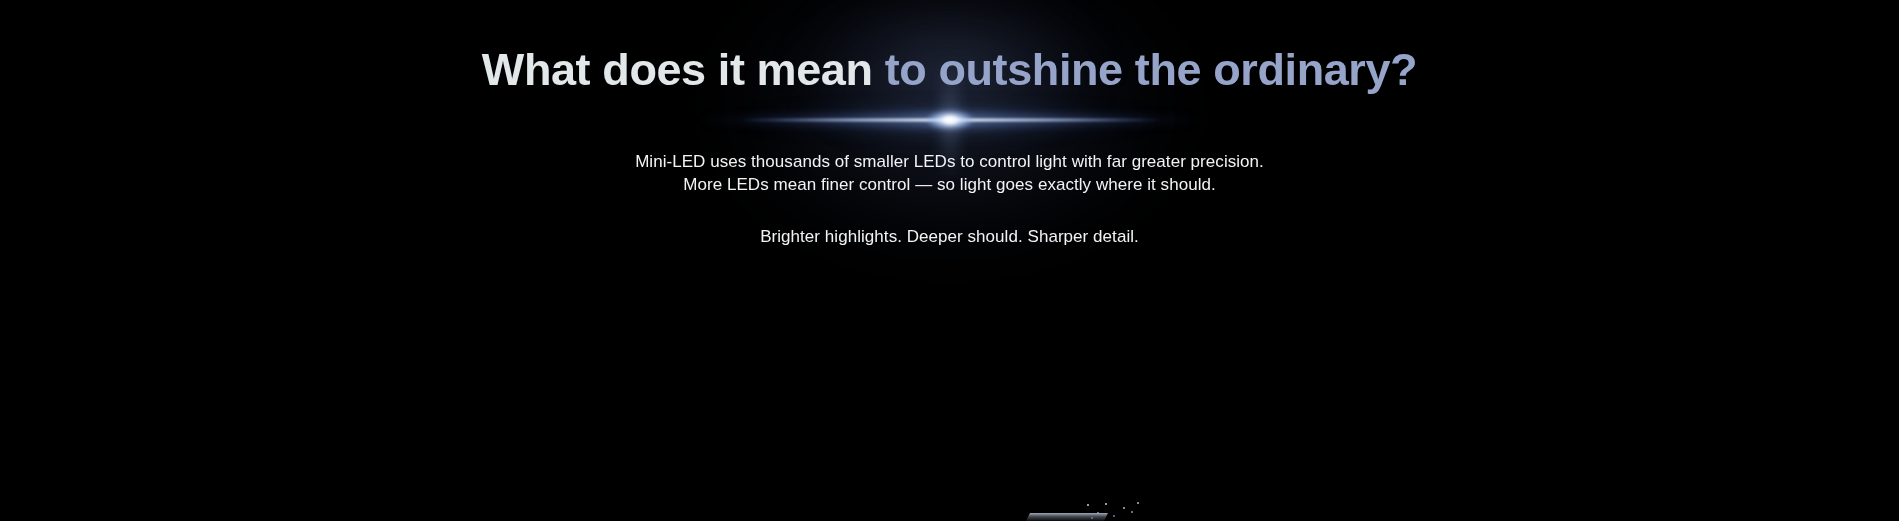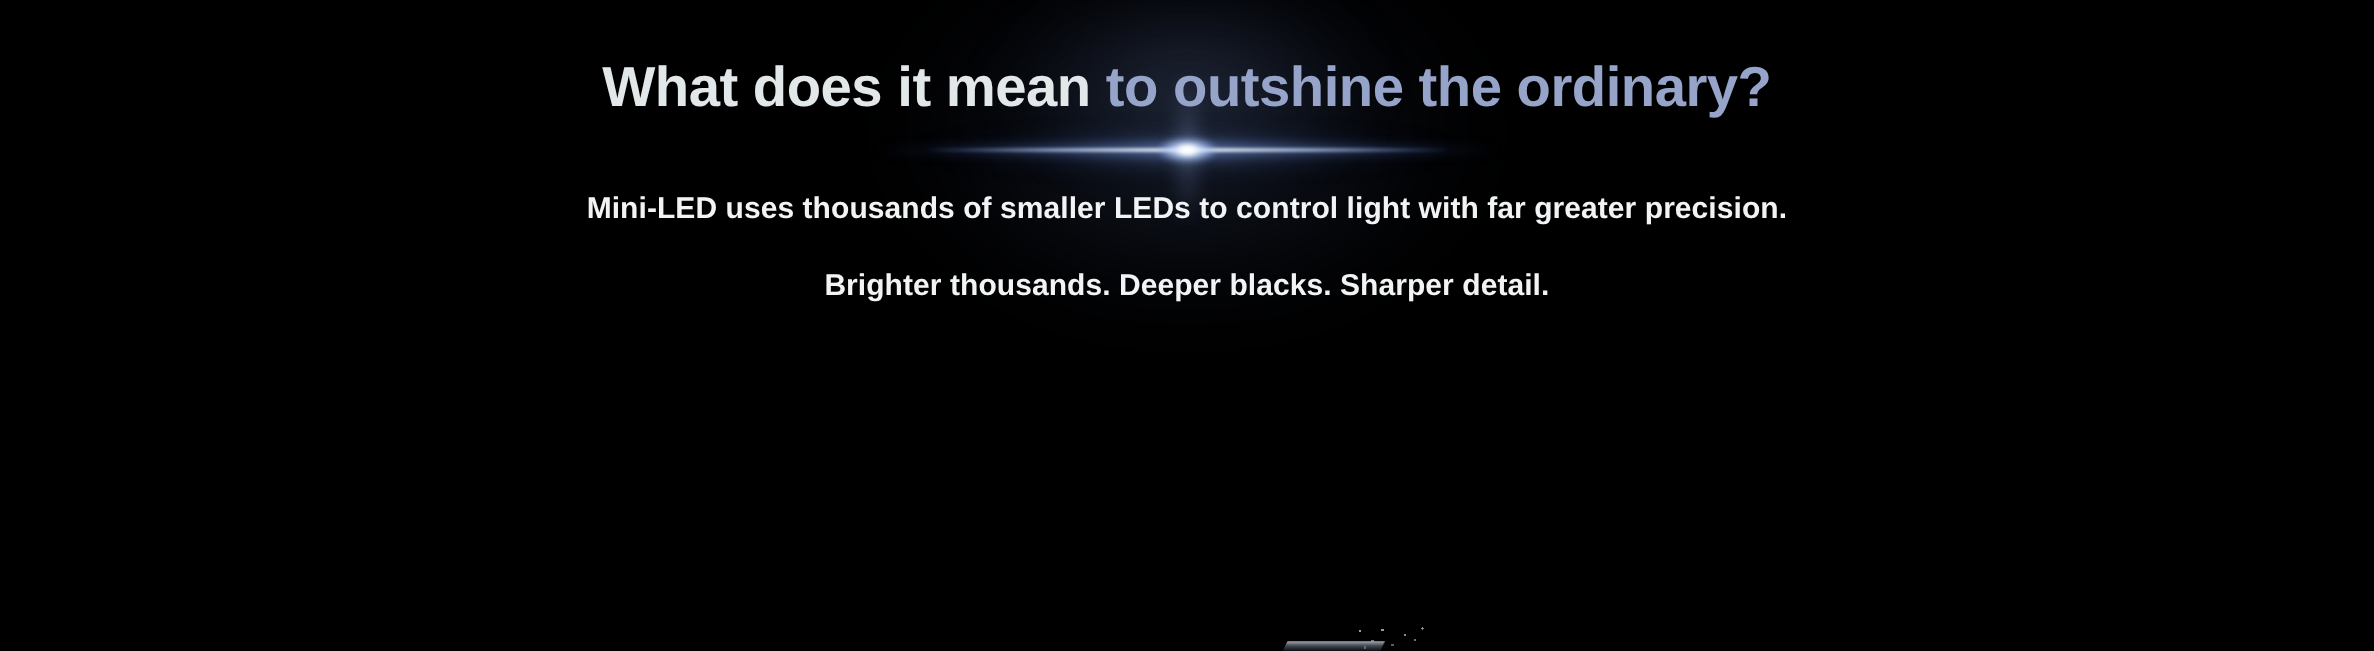--- a/index.html
+++ b/index.html
@@ -195,22 +195,22 @@
     text-align: center;
     white-space: nowrap;
   }
 
   .headline .seg-light { color: #e2e7ea; }
   .headline .seg-blue  { color: #97a4c9; }
 
   .body-copy {
     margin-top: 55px;
     text-align: center;
-    font-size: 24px;
-    font-weight: 700;
+    font-size: 17px;
+    font-weight: 400;
     line-height: 1.33;
     color: #f2f3f5;
     letter-spacing: 0.05px;
   }
 
   .para { margin: 0; }
   .para + .para { margin-top: 30px; }
   .para .line { display: block; white-space: nowrap; }
 
   
@@ -276,24 +276,25 @@
   <div class="content">
 
     <h1 class="headline">
       <span class="seg-light">What does it mean </span><span class="seg-blue">to outshine the ordinary?</span>
     </h1>
 
     <div class="body-copy">
 
       <p class="para">
         <span class="line">Mini-LED uses thousands of smaller LEDs to control light with far greater precision.</span>
+        <span class="line">More LEDs mean finer control — so light goes exactly where it should.</span>
       </p>
 
       <p class="para">
-        <span class="line">Brighter thousands. Deeper blacks. Sharper detail.</span>
+        <span class="line">Brighter highlights. Deeper should. Sharper detail.</span>
       </p>
 
 
     </div>
   </div>
 
   <div class="device-sliver">
     <div class="device-edge"></div>
     <div class="device-speckle"></div>
   </div>

